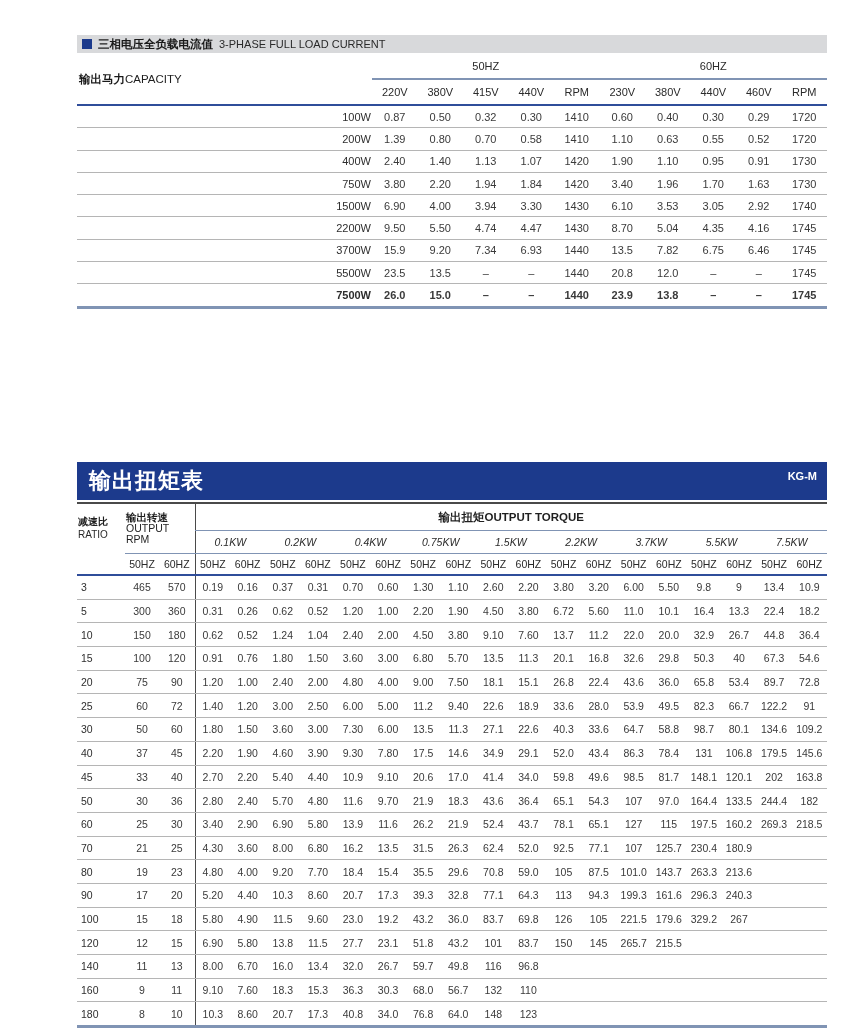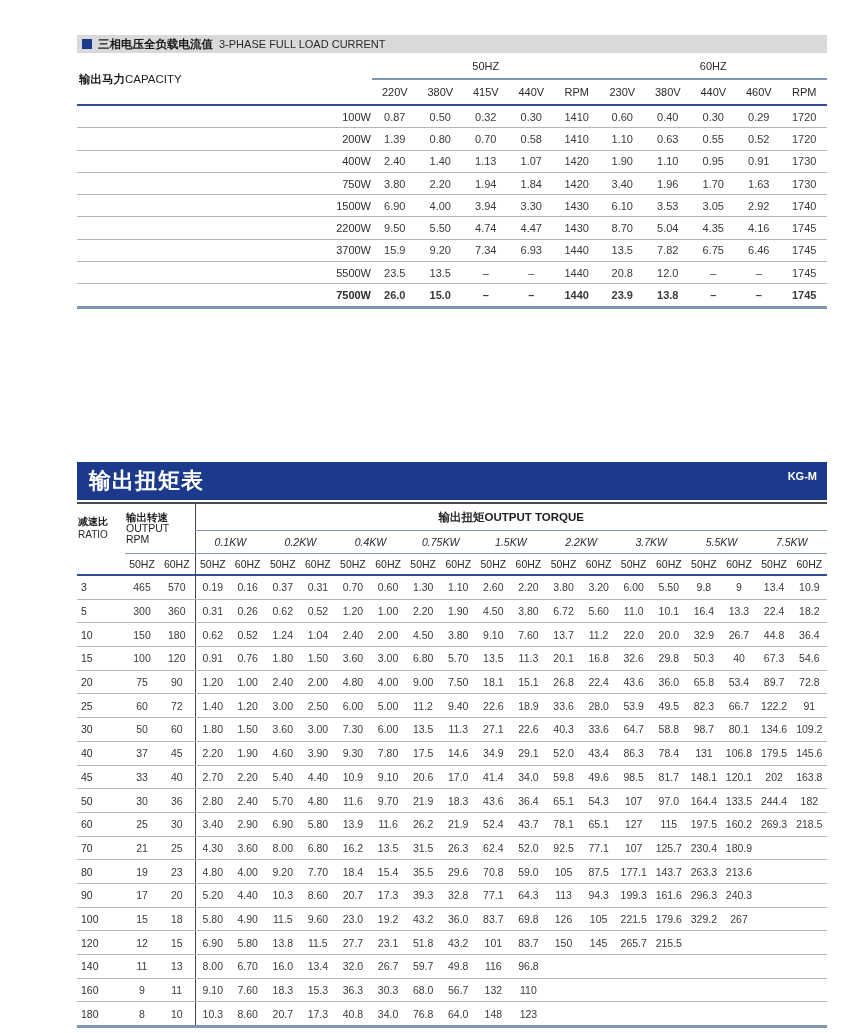--- a/index.html
+++ b/index.html
@@ -566,21 +566,21 @@
             <td>9.20</td>
             <td>7.70</td>
             <td>18.4</td>
             <td>15.4</td>
             <td>35.5</td>
             <td>29.6</td>
             <td>70.8</td>
             <td>59.0</td>
             <td>105</td>
             <td>87.5</td>
-            <td>177.1</td>
+            <td>101.0</td>
             <td>143.7</td>
             <td>263.3</td>
             <td>213.6</td>
             <td></td>
             <td></td>
           </tr>
           <tr>
             <td class="ratio">90</td>
             <td>17</td>
             <td>20</td>

